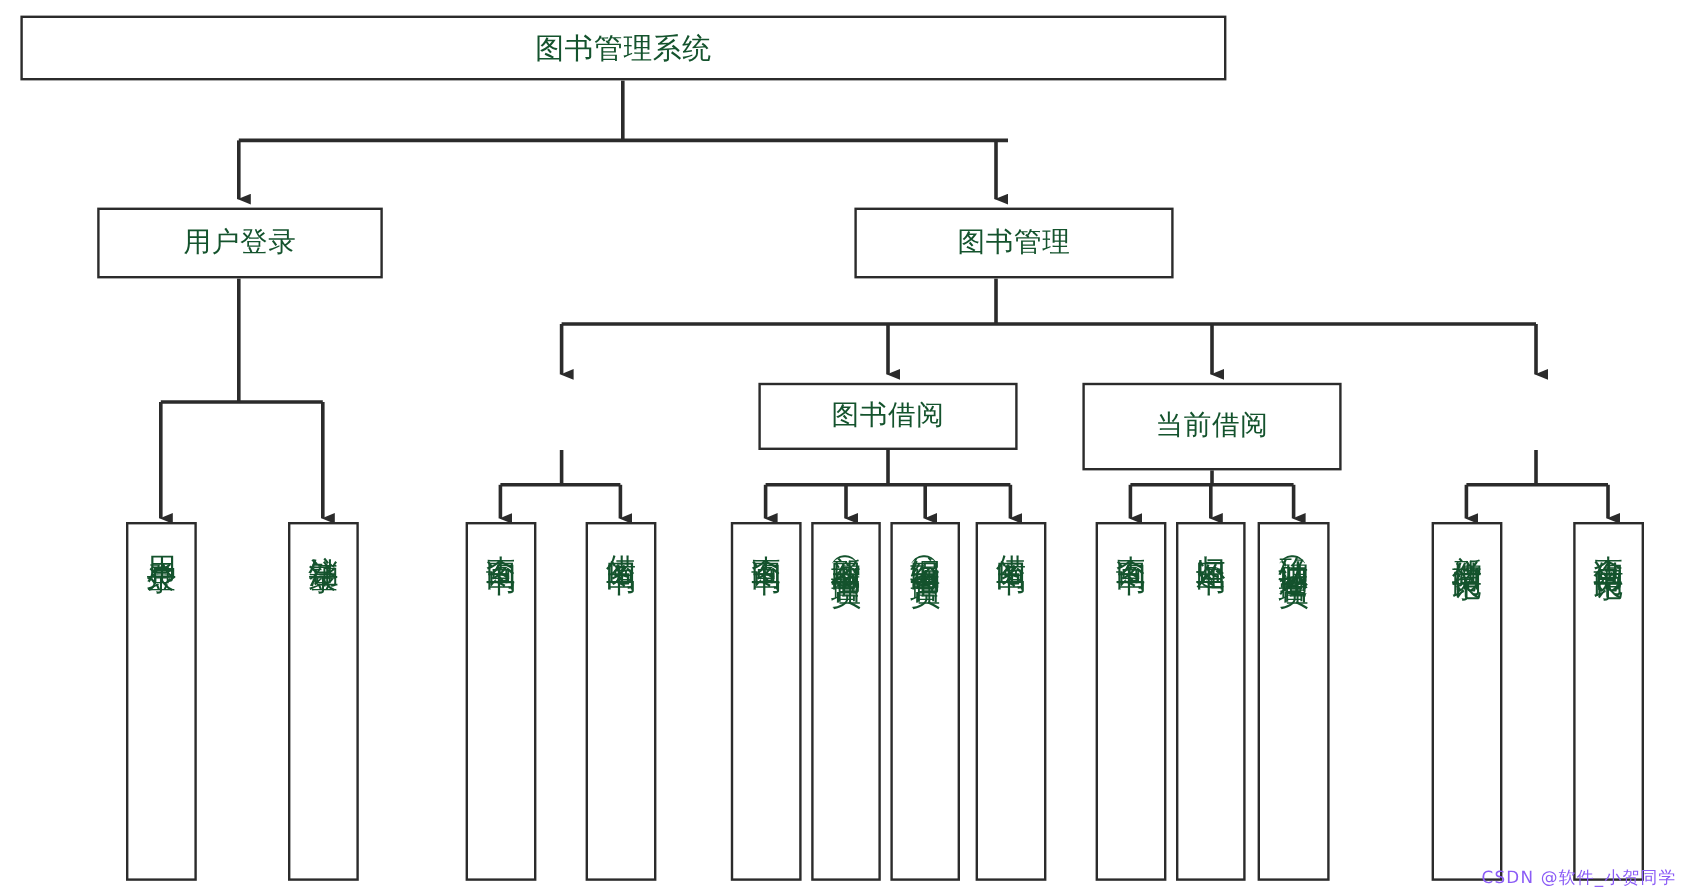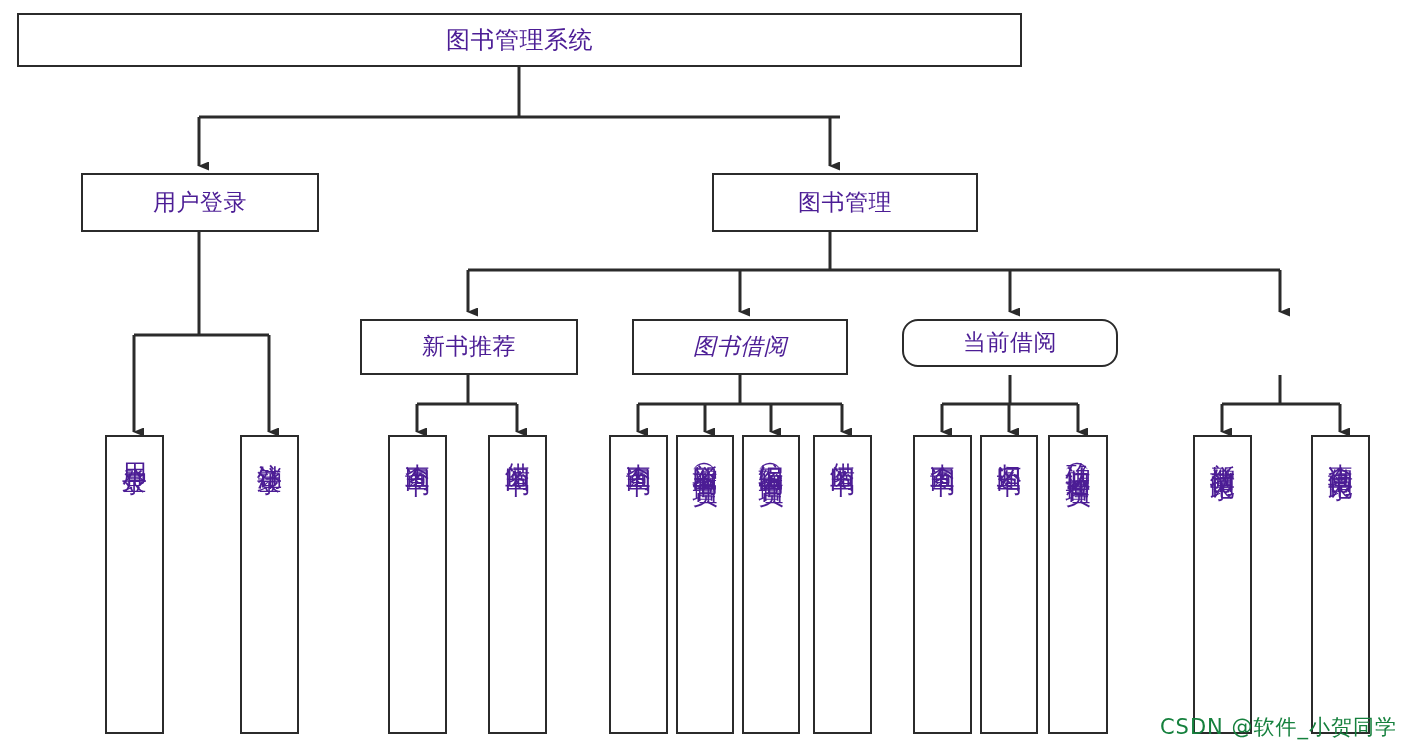--- a/index.html
+++ b/index.html
@@ -31,21 +31,21 @@
     display: flex;
     align-items: center;
     justify-content: center;
     color: #1a1a1a;
   }
   .node-label {
     display: block;
     text-align: center;
     line-height: 1.18;
     letter-spacing: 0.5px;
-    color: #4c1d95;
+    color: #14532d;
     user-select: none;
   }
   .node-h .node-label {
     font-size: 23px;
     white-space: nowrap;
   }
   .node-root .node-label {
     font-size: 24px;
   }
   .node-v {
@@ -57,22 +57,22 @@
     writing-mode: vertical-rl;
     text-orientation: upright;
     font-size: 25px;
     line-height: 1.0;
     letter-spacing: 3px;
   }
   .watermark {
     position: absolute;
     right: 8px;
     bottom: 6px;
-    font-size: 21px;
-    color: #15803d;
+    font-size: 14px;
+    color: #8b5cf6;
     letter-spacing: 1px;
     white-space: nowrap;
     user-select: none;
     margin-top: 11px;
   }
 </style>
 </head>
 <body>
 
 <div id="canvas">
@@ -131,27 +131,24 @@
     <span class="node-label">图书管理系统</span>
   </div>
 
   <div class="node-box node-h" style="left:81px; top:173px; width:238px; height:59px;">
     <span class="node-label">用户登录</span>
   </div>
   <div class="node-box node-h" style="left:712px; top:173px; width:266px; height:59px;">
     <span class="node-label">图书管理</span>
   </div>
 
-  <div class="node-box node-h" style="left:360px; top:319px; width:218px; height:56px;">
-    <span class="node-label">新书推荐</span>
-  </div>
-  <div class="node-box node-h" style="left:632px; top:319px; width:216px; height:56px;font-style:italic;">
+  <div class="node-box node-h" style="left:632px; top:319px; width:216px; height:56px;">
     <span class="node-label">图书借阅</span>
   </div>
-  <div class="node-box node-h" style="left:902px; top:319px; width:216px; height:48px;border-radius:16px;">
+  <div class="node-box node-h" style="left:902px; top:319px; width:216px; height:73px;">
     <span class="node-label">当前借阅</span>
   </div>
 
   <div class="node-box node-v" style="left:105px; top:435px; width:59px; height:299px;">
     <span class="node-label">用户登录</span>
   </div>
   <div class="node-box node-v" style="left:240px; top:435px; width:59px; height:299px;">
     <span class="node-label">注销登录</span>
   </div>
 

